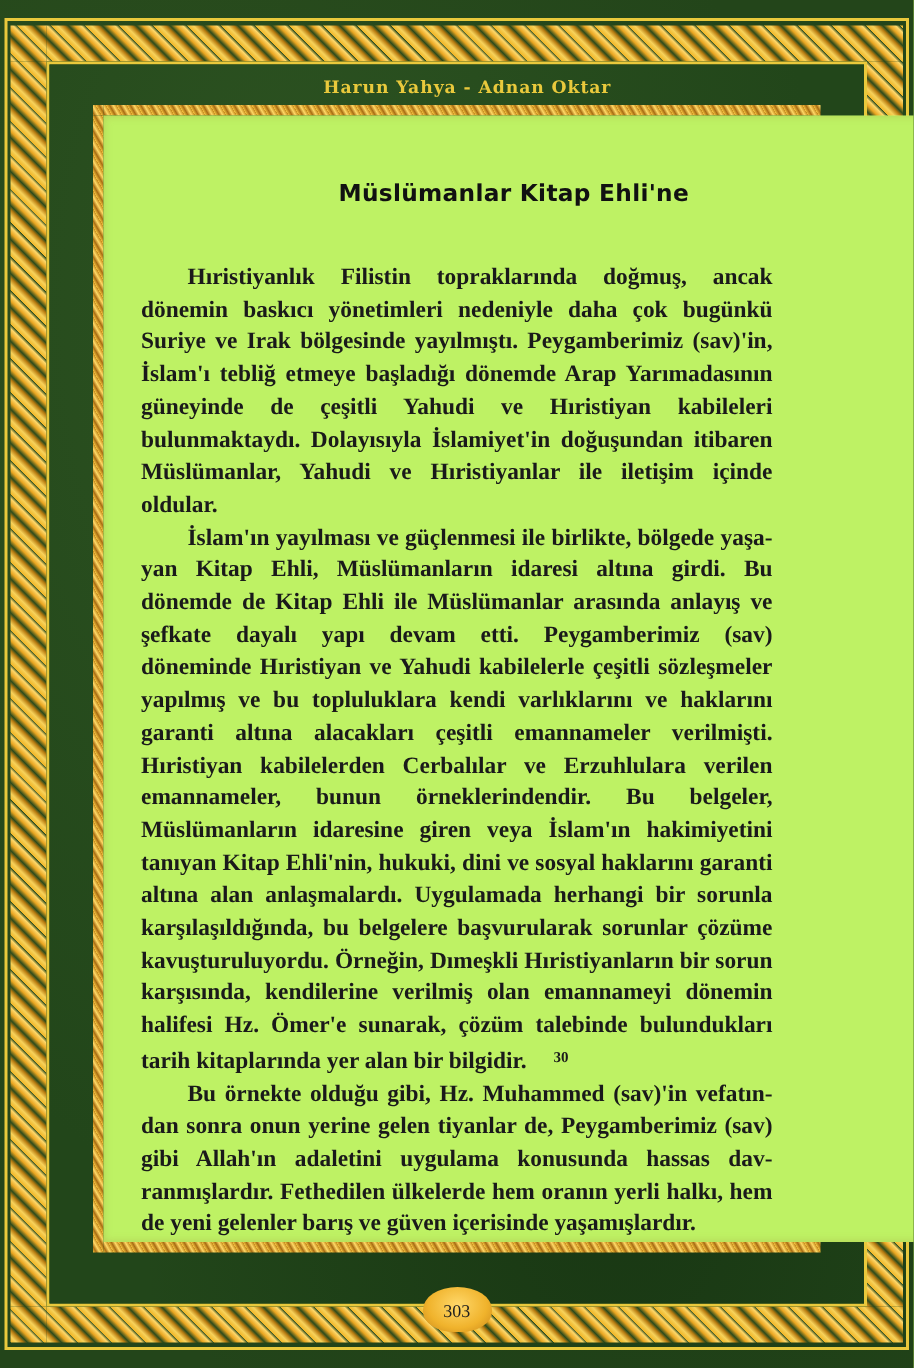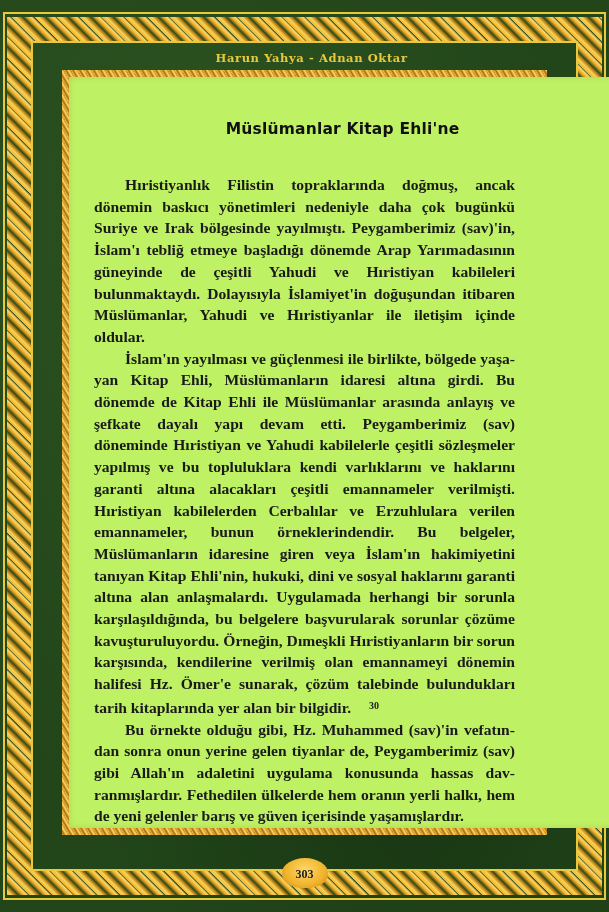--- a/index.html
+++ b/index.html
@@ -79,21 +79,21 @@
   .fn { font-size: 10px; vertical-align: 4px; margin-left: 18px; }
   .page-num-medallion {
     position: absolute; left: 282px; top: 858px; width: 46px; height: 30px;
     border-radius: 50% 50% 45% 45%;
     background: radial-gradient(ellipse at 50% 40%, #ffd86a, #f0b32c 60%, #c9861a);
   }
   .page-num {
     position: absolute; left: 0; right: 0; top: 867px;
     text-align: center;
     font-family: "Liberation Serif", serif;
-    font-size: 12px; font-weight: bold; color: #1e1e1e;
+    font-size: 12px; font-weight: normal; color: #1e1e1e;
   }
 </style>
 </head>
 <body>
 
 <div class="bg-texture"></div>
 <div class="outer-line"></div>
 <div class="vine-band"></div>
 <div class="vine-band-inner-line"></div>
 <div class="green-panel"></div>

